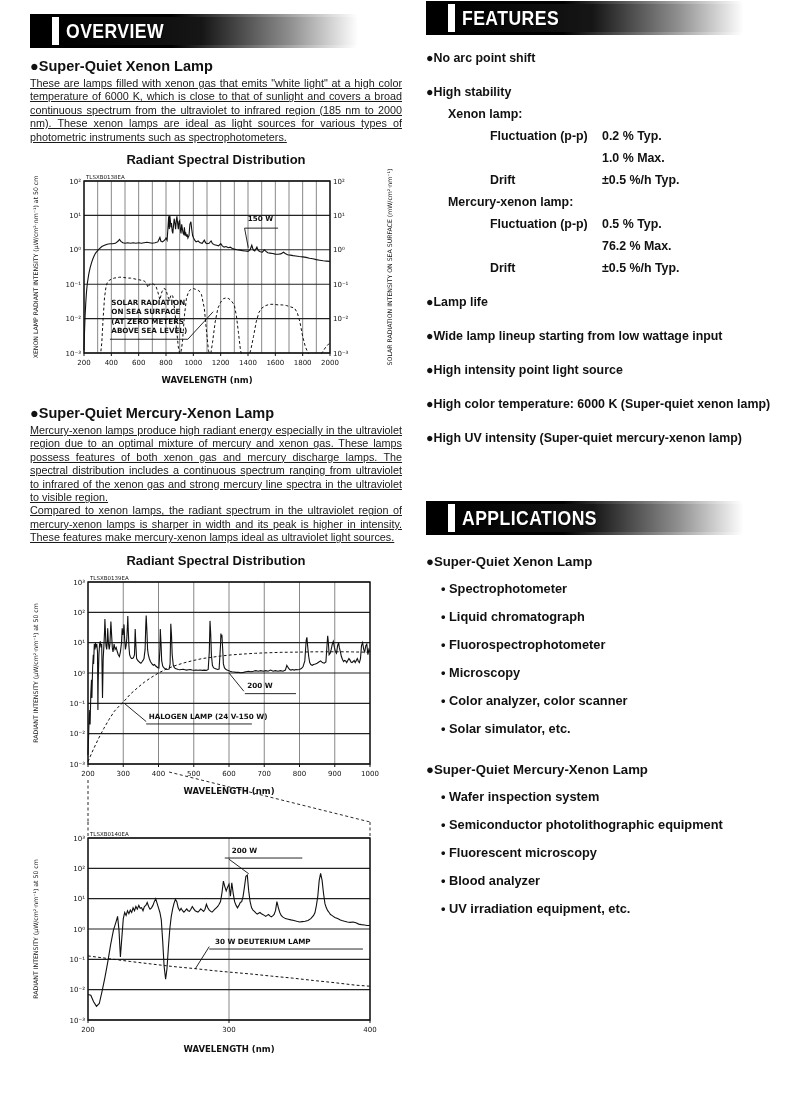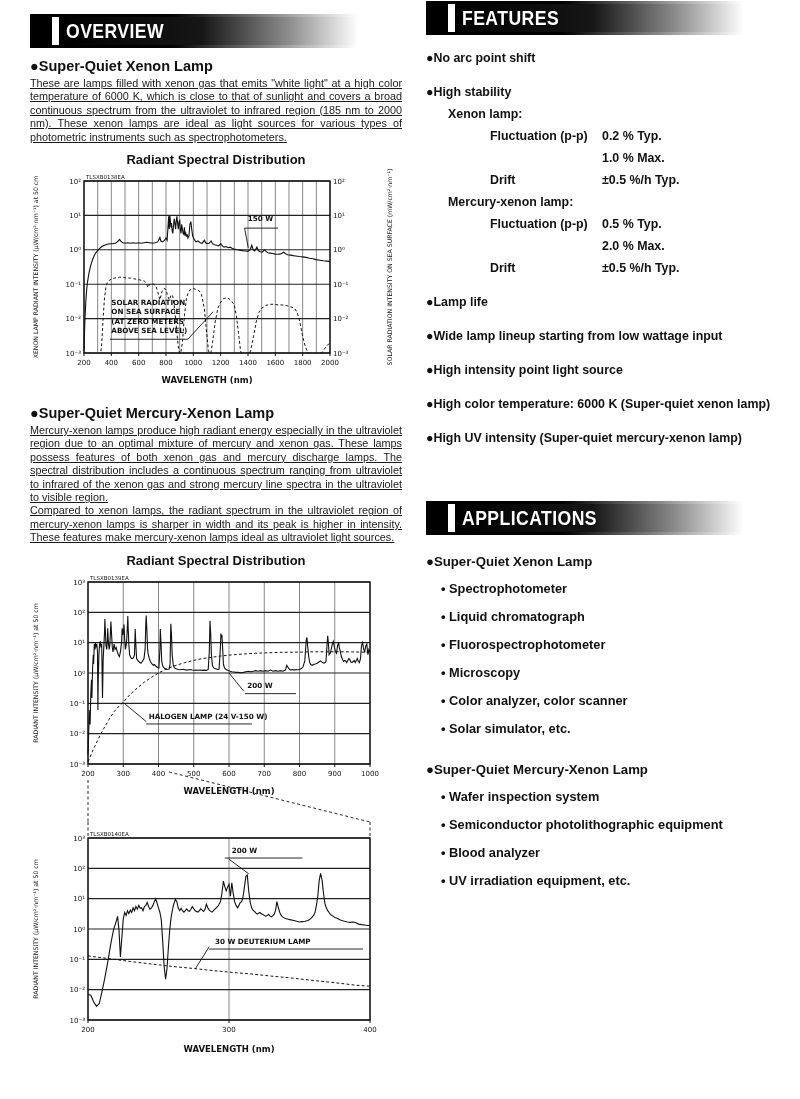--- a/index.html
+++ b/index.html
@@ -273,21 +273,21 @@
           <span class="spec-label">Drift</span>
           <span class="spec-value">±0.5 %/h Typ.</span>
         </div>
         <div class="feat-sub">Mercury-xenon lamp:</div>
         <div class="feat-spec">
           <span class="spec-label">Fluctuation (p-p)</span>
           <span class="spec-value">0.5 % Typ.</span>
         </div>
         <div class="feat-spec">
           <span class="spec-label"></span>
-          <span class="spec-value">2.0 % Max.</span>
+          <span class="spec-value">76.2 % Max.</span>
         </div>
         <div class="feat-spec">
           <span class="spec-label">Drift</span>
           <span class="spec-value">±0.5 %/h Typ.</span>
         </div>
         <div class="feat-main">●Lamp life</div>
         <div class="feat-main">●Wide lamp lineup starting from low wattage input</div>
         <div class="feat-main">●High intensity point light source</div>
         <div class="feat-main">●High color temperature: 6000 K (Super-quiet xenon lamp)</div>
         <div class="feat-main">●High UV intensity (Super-quiet mercury-xenon lamp)</div>
@@ -308,20 +308,21 @@
             <div class="app-item">• Liquid chromatograph</div>
             <div class="app-item">• Fluorospectrophotometer</div>
             <div class="app-item">• Microscopy</div>
             <div class="app-item">• Color analyzer, color scanner</div>
             <div class="app-item">• Solar simulator, etc.</div>
           </div>
           <div class="app-group">
             <div class="app-heading">●Super-Quiet Mercury-Xenon Lamp</div>
             <div class="app-item">• Wafer inspection system</div>
             <div class="app-item">• Semiconductor photolithographic equipment</div>
+            <div class="app-item">• Fluorescent microscopy</div>
             <div class="app-item">• Blood analyzer</div>
             <div class="app-item">• UV irradiation equipment, etc.</div>
           </div>
         </div>
     </div>
   </div>
 
 </div>
 
 </body></html>

